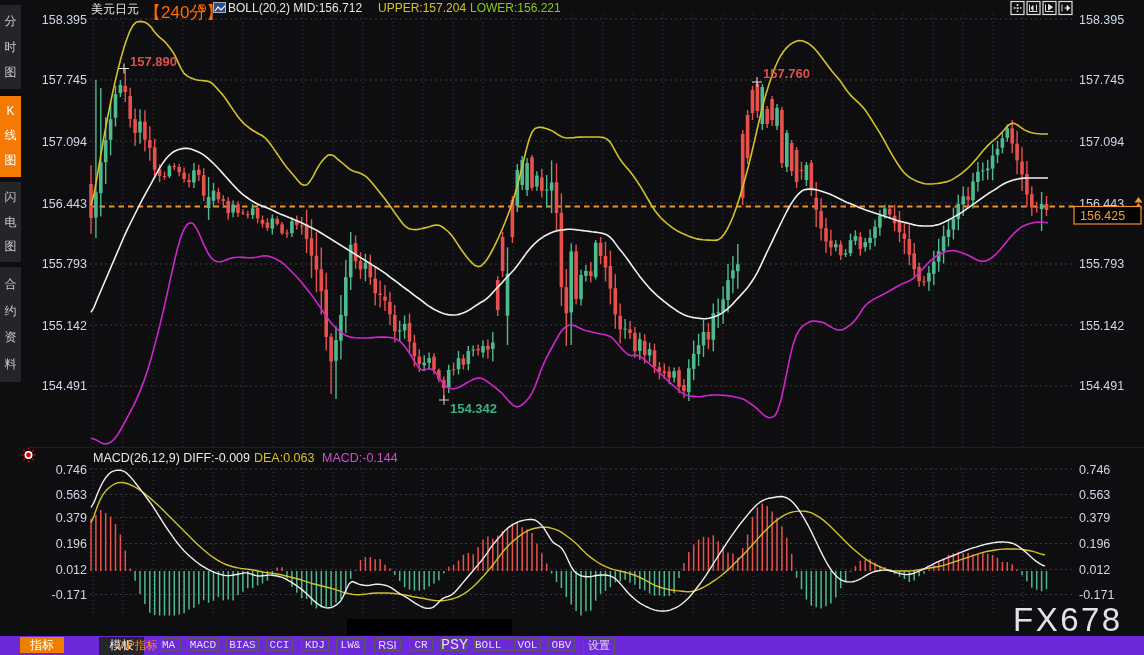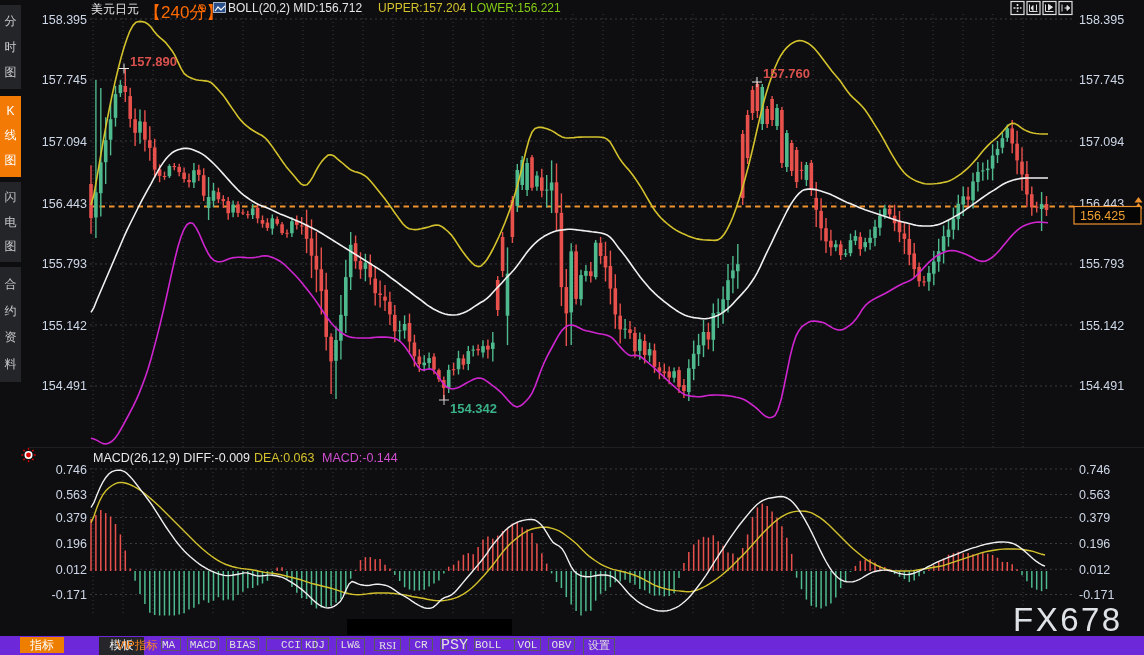--- a/index.html
+++ b/index.html
@@ -798,23 +798,23 @@
       <span style="position:absolute;left:378px;top:1px;white-space:nowrap;color:#d4c22c">UPPER:157.204</span>
       <span style="position:absolute;left:470px;top:1px;white-space:nowrap;color:#84cc16">LOWER:156.221</span>
     </div>
 <div style="position:absolute;left:0;top:636px;width:1144px;height:19px;background:#6d28d9;">
       <span style="position:absolute;left:20px;top:1px;width:44px;height:16px;background:#ee7e00;color:#fff;font-size:12px;text-align:center;line-height:16px;">指标</span>
       <span style="position:absolute;left:67px;top:1px;width:45px;height:28px;background:#26262a;color:#eee;font-size:12px;text-align:center;line-height:16px;margin-left:32px;">模板</span>
       <span style="position:absolute;left:113px;top:1px;width:48px;height:16px;color:#ff8a1e;font-size:11.5px;text-align:center;line-height:16px;">VIP指标</span>
       <span style="position:absolute;left:161px;top:2px;width:20px;height:13px;border:1px solid #5a5a5e;color:#e0e0e0;font-size:11px;font-family:'Liberation Mono',monospace;line-height:13px;">MA</span>
       <span style="position:absolute;left:187px;top:2px;width:32px;height:13px;border:1px solid #5a5a5e;color:#e0e0e0;font-size:11px;font-family:'Liberation Mono',monospace;text-align:center;line-height:13px;">MACD</span>
       <span style="position:absolute;left:226px;top:2px;width:33px;height:13px;border:1px solid #5a5a5e;color:#e0e0e0;font-size:11px;font-family:'Liberation Mono',monospace;text-align:center;line-height:13px;">BIAS</span>
-      <span style="position:absolute;left:266px;top:2px;width:50px;height:13px;border:1px solid #5a5a5e;color:#e0e0e0;font-size:11px;font-family:'Liberation Mono',monospace;text-align:center;line-height:13px;">CCI</span>
+      <span style="position:absolute;left:266px;top:2px;width:27px;height:13px;border:1px solid #5a5a5e;color:#e0e0e0;font-size:11px;font-family:'Liberation Mono',monospace;text-align:center;line-height:13px;">CCI</span>
       <span style="position:absolute;left:301px;top:2px;width:28px;height:13px;border:1px solid #5a5a5e;color:#e0e0e0;font-size:11px;font-family:'Liberation Mono',monospace;text-align:center;line-height:13px;">KDJ</span>
       <span style="position:absolute;left:336px;top:2px;width:29px;height:28px;border:1px solid #5a5a5e;color:#e0e0e0;font-size:11px;font-family:'Liberation Mono',monospace;text-align:center;line-height:13px;">LW&amp;</span>
-      <span style="position:absolute;left:374px;top:2px;width:27px;height:13px;border:1px solid #5a5a5e;color:#e0e0e0;font-size:11px;font-family:Liberation Serif, serif;text-align:center;line-height:13px;">RSI</span>
+      <span style="position:absolute;left:374px;top:2px;width:27px;height:13px;border:1px solid #5a5a5e;color:#e0e0e0;font-size:11px;font-family:Liberation Sans, sans-serif;text-align:center;line-height:13px;">RSI</span>
       <span style="position:absolute;left:409px;top:2px;width:24px;height:13px;border:1px solid #5a5a5e;color:#e0e0e0;font-size:11px;font-family:'Liberation Mono',monospace;text-align:center;line-height:13px;">CR</span>
       <span style="position:absolute;left:440px;top:2px;width:27px;height:13px;border:1px solid #5a5a5e;color:#e0e0e0;font-size:15px;font-family:'Liberation Mono',monospace;text-align:left;line-height:13px;">PSY</span>
       <span style="position:absolute;left:474px;top:2px;width:56px;height:13px;border:1px solid #5a5a5e;color:#e0e0e0;font-size:11px;font-family:'Liberation Mono',monospace;line-height:13px;">BOLL</span>
       <span style="position:absolute;left:514px;top:2px;width:27px;height:13px;border:1px solid #5a5a5e;color:#e0e0e0;font-size:11px;font-family:'Liberation Mono',monospace;text-align:center;line-height:13px;">VOL</span>
       <span style="position:absolute;left:548px;top:2px;width:27px;height:13px;border:1px solid #5a5a5e;color:#e0e0e0;font-size:11px;font-family:'Liberation Mono',monospace;text-align:center;line-height:13px;">OBV</span>
       <span style="position:absolute;left:583px;top:2px;width:32px;height:19px;border:1px solid #5a5a5e;color:#e0e0e0;font-size:11px;text-align:center;line-height:13px;">设置</span>
     </div>
 </div>
 </body></html>

